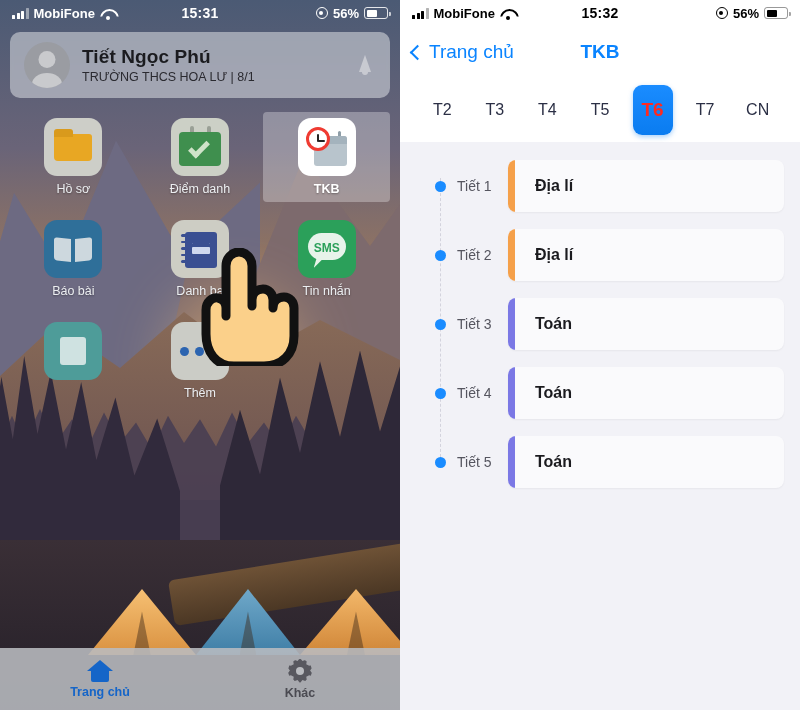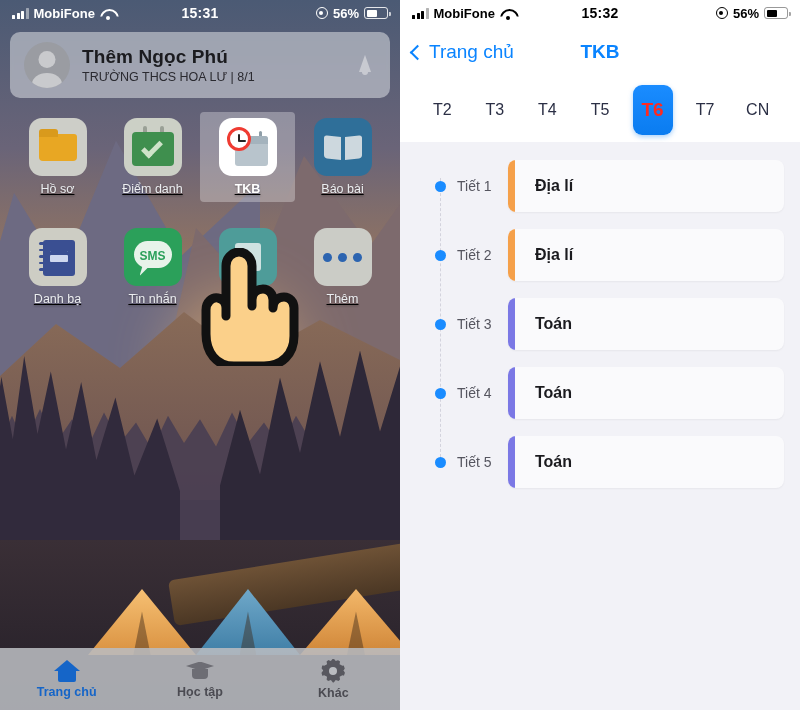--- a/index.html
+++ b/index.html
@@ -123,21 +123,21 @@
     content:""; position:absolute; left:3px; top:3px; width:16px; height:15px;
     background:#e9e9ec; border-radius:8px 8px 2px 2px;
     clip-path: polygon(12% 100%, 50% 0%, 88% 100%);
     transform: scaleY(1.15);
   }
   .bell::after{ content:""; position:absolute; left:8px; bottom:2px; width:6px; height:4px; background:#e9e9ec; border-radius:0 0 4px 4px; }
 
   
   .app-grid {
     position:relative; z-index:5; margin-top:14px; padding:0 10px;
-    display:grid; grid-template-columns: repeat(4, 1fr); row-gap:20px;text-decoration:underline;
+    display:grid; grid-template-columns: repeat(3, 1fr); row-gap:12px;
   }
   .app { display:flex; flex-direction:column; align-items:center; padding:6px 0; position:relative; }
   .app.highlight { background: rgba(255,255,255,.30); border-radius:4px; }
   .app-icon { width:58px; height:58px; border-radius:13px; position:relative; overflow:hidden; }
   .app-label { margin-top:6px; font-size:12.5px; color:#eceef1; text-shadow:0 1px 2px rgba(0,0,0,.35); }
   .app.highlight .app-label { color:#fff; font-weight:600; }
 
   .ic-folder { background:#cdcec8; }
   .ic-folder::before{ content:""; position:absolute; left:10px; top:16px; width:38px; height:27px; background:#e8a723; border-radius:3px 3px 4px 4px; }
   .ic-folder::after{ content:""; position:absolute; left:10px; top:11px; width:19px; height:8px; background:#d99a1c; border-radius:3px 3px 0 0; }
@@ -290,21 +290,21 @@
         <span>56%</span>
         <span class="batt">
             <i></i>
           </span>
       </div>
     </div>
 
     <div class="profile-card">
       <div class="avatar"></div>
       <div class="profile-txt">
-        <div class="p-name">Thêm Ngọc Phú</div>
+        <div class="p-name">Tiết Ngọc Phú</div>
         <div class="p-sub">TRƯỜNG THCS HOA LƯ | 8/1</div>
       </div>
       <div class="bell"></div>
     </div>
 
     <div class="app-grid">
       <div class="app">
         <div class="app-icon ic-folder"></div>
         <div class="app-label">Hồ sơ</div>
       </div>
@@ -370,24 +370,20 @@
     <div class="hand">
       <svg viewBox="0 0 106 118">
         <path d="M38 118 C20 118 10 104 10 86 L10 62 C10 54 16 49 22 50 C27 51 30 55 30 60 L30 68 L30 18 C30 10 36 4 43 4 C50 4 56 10 56 18 L56 58 L56 52 C56 45 61 41 67 41 C73 41 77 46 77 52 L77 60 C77 53 82 49 88 49 C94 49 98 54 98 60 L98 88 C98 106 86 118 68 118 Z" fill="#FBD08A" stroke="#111" stroke-width="9" stroke-linejoin="round"></path>
       </svg>
     </div>
 
     <div class="tabbar">
       <div class="tabitem active">
         <span class="ic-home"></span>
         <span class="tl">Trang chủ</span>
-      </div>
-      <div class="tabitem">
-        <span class="ic-cap"></span>
-        <span class="tl">Học tập</span>
       </div>
       <div class="tabitem">
         <span class="ic-gear"></span>
         <span class="tl">Khác</span>
       </div>
     </div>
   </div>
 
   <div class="phone-right">
     <div class="statusbar statusbar-r">

